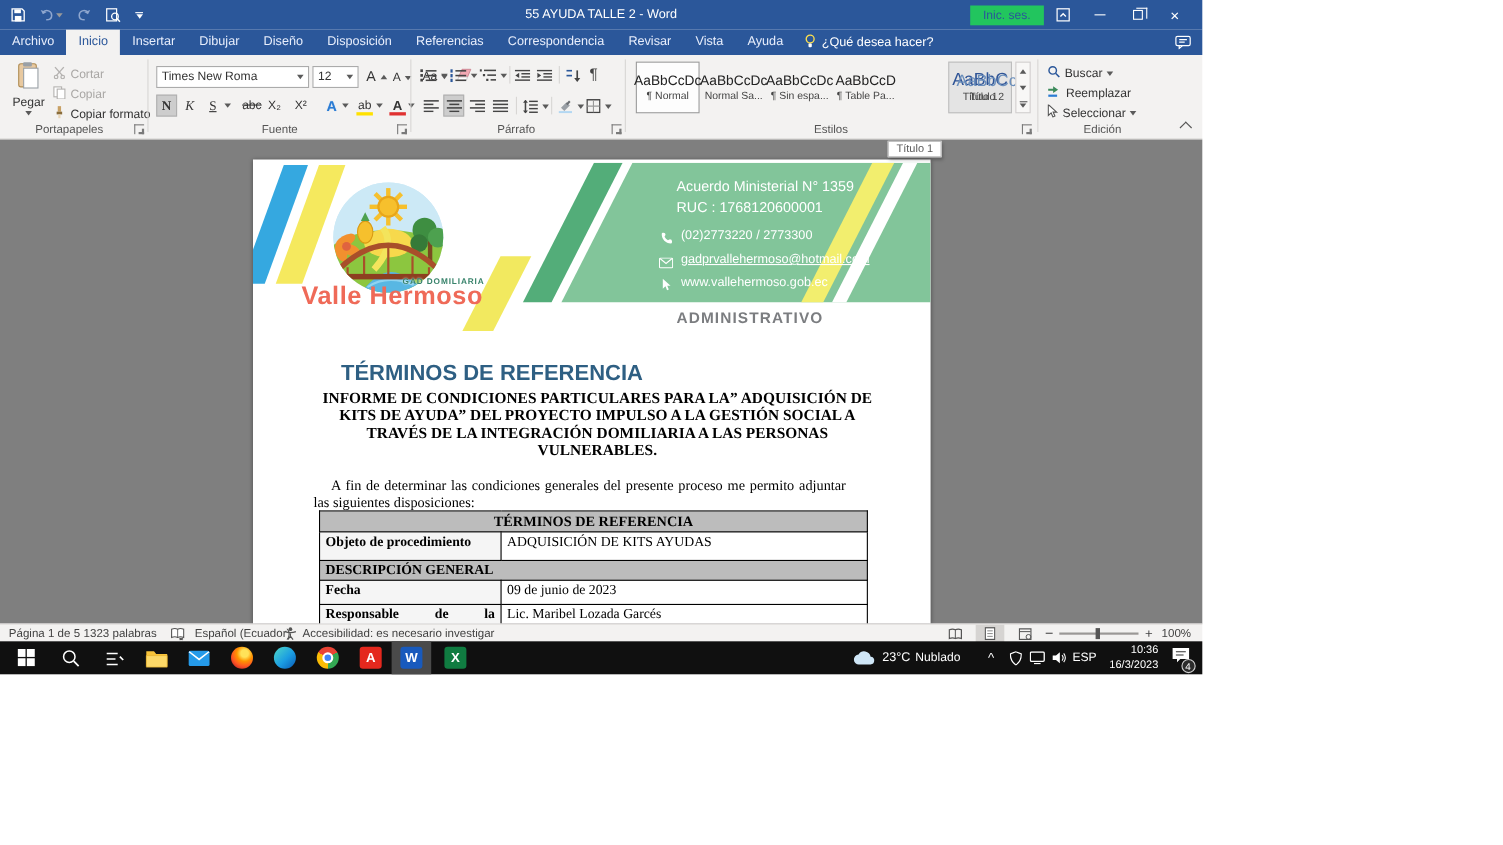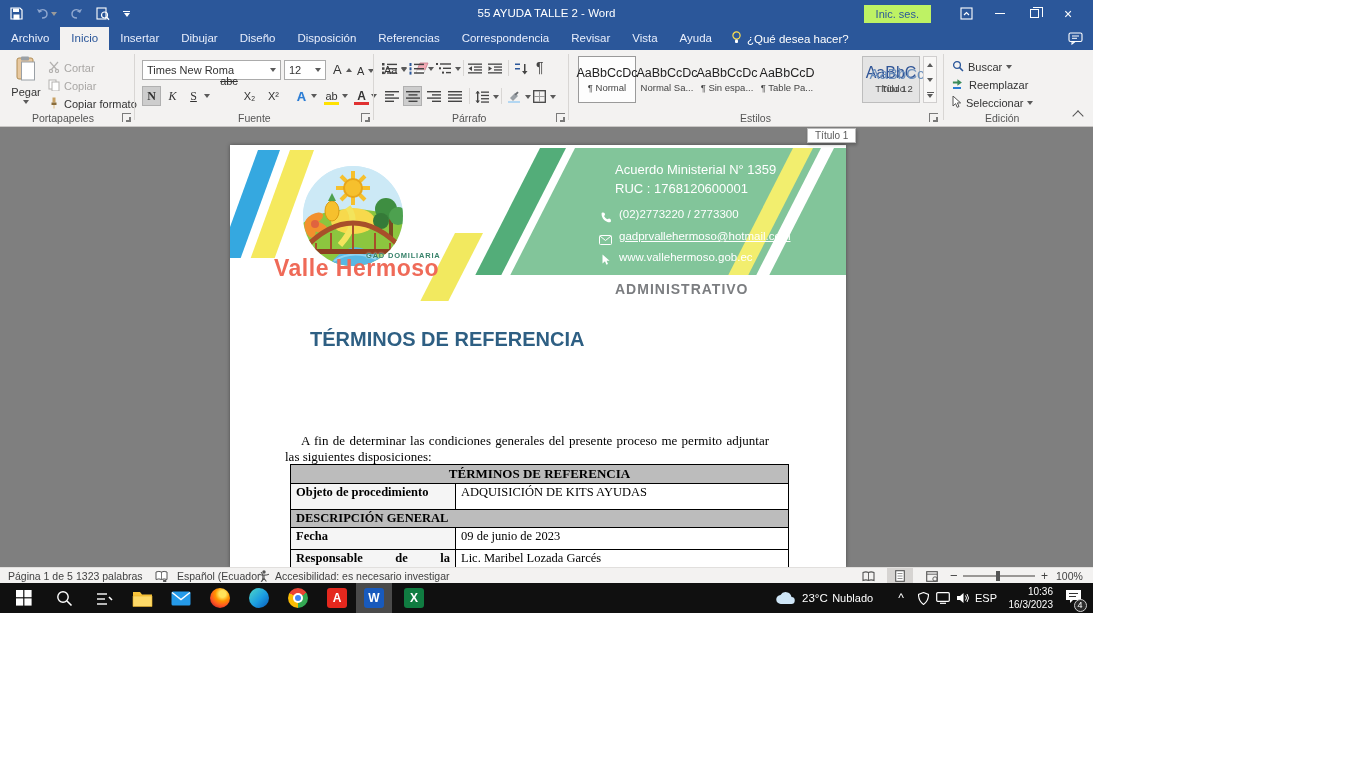--- a/index.html
+++ b/index.html
@@ -8,21 +8,21 @@
   .screen { position:relative; width:1366px; height:768px; background:#fff; overflow:hidden; }
   .capture { position:absolute; left:0; top:0; width:1093px; height:613px; }
   .abs { position:absolute; }
 
   
   .titlebar { position:absolute; left:0; top:0; width:1093px; height:27px; background:#2b579a; color:#fff; }
   .qat { position:absolute; left:10px; top:0; height:27px; display:flex; align-items:center; gap:13px; }
   .qat svg { display:block; }
   .win-title { position:absolute; left:0; right:0; top:0; height:27px; line-height:27px; text-align:center; font-size:11.5px; color:#fff; }
   .tb-right { position:absolute; right:8px; top:0; height:27px; display:flex; align-items:center; gap:0; }
-  .signin { background:#bef264; color:#2b579a; font-size:11px; padding:3px 12px; border:none; margin-right:18px; font-family:inherit; }
+  .signin { background:#22c55e; color:#2b579a; font-size:11px; padding:3px 12px; border:none; font-family:inherit; }
   .wbtn { width:34px; height:27px; display:flex; align-items:center; justify-content:center; color:#fff; }
   .mini-bar { width:10px; height:1px; background:#fff; display:block; }
   .restore-box { width:9px; height:9px; border:1px solid #fff; position:relative; display:block; }
   .restore-box:before { content:""; position:absolute; left:2px; top:-3px; width:9px; height:9px; border:1px solid #fff; border-bottom:none; border-left:none; }
   .close-x { font-size:14px; line-height:1; }
 
   
   .tabsrow { position:absolute; left:0; top:27px; width:1093px; height:23px; background:#2b579a; display:flex; align-items:stretch; font-size:11.5px; color:#e8eefc; }
   .rtab { padding:0 11px; line-height:23px; }
   .rtab.active { background:#f3f2f1; color:#2b579a; }
@@ -252,21 +252,21 @@
     <div class="rbtn" style="left:415px; top:10px;">
           <span><svg width="15" height="13" viewBox="0 0 15 13">
               <path d="M5 2 L13 2 L10 9 L2 9 Z" fill="#f2a9b4" stroke="#c97f8d" stroke-width="0.8"></path>
               <path d="M2 9 L10 9 L9 12 L1 12 Z" fill="#fff" stroke="#c9c9c9" stroke-width="0.8"></path>
             </svg></span>
         </div>
     <div class="tglbtn sel bold-n" style="left:142px; top:36px;">N</div>
     <div class="tglbtn ital-k" style="left:163px; top:36px;">K</div>
     <div class="tglbtn und-s" style="left:184px; top:36px;">S</div>
     <span class="caret" style="position:absolute; left:204px; top:44px;"></span>
-    <div class="tglbtn strike" style="left:216px; top:21px; width:26px;text-align:center;">abc</div>
+    <div class="tglbtn strike" style="left:216px; top:36px; width:26px;text-align:center;">abc</div>
     <div class="tglbtn" style="left:240px; top:36px; font-size:11px;">X₂</div>
     <div class="tglbtn" style="left:264px; top:36px; font-size:11px;">X²</div>
     <div class="tglbtn fxA" style="left:292px; top:36px;">A</div>
     <span class="caret" style="position:absolute; left:311px; top:44px;"></span>
     <div class="tglbtn" style="left:322px; top:36px; font-size:11px;">
           <span>ab</span>
           <span class="clrbar" style="background:#ffe100;"></span>
         </div>
     <span class="caret" style="position:absolute; left:342px; top:44px;"></span>
     <div class="tglbtn" style="left:352px; top:36px; font-weight:bold;">
@@ -576,20 +576,21 @@
         <span class="btxt" style="left:389px; top:85px; font-size:11.5px; text-decoration:underline;">gadprvallehermoso@hotmail.com</span>
         <span class="abs" style="left:372px; top:107px;"><svg width="9" height="12" viewBox="0 0 9 12">
                 <path d="M0.5 0.5 L0.5 9.5 L3 7.3 L4.4 10.8 L6 10.1 L4.6 6.7 L7.6 6.7 Z" fill="#fff"></path>
               </svg></span>
         <span class="btxt" style="left:389px; top:106px; font-size:11.5px;">www.vallehermoso.gob.ec</span>
       </div>
 
       <span class="dept">ADMINISTRATIVO</span>
 
       <h1 class="doc-title">TÉRMINOS DE REFERENCIA</h1>
+      <div class="doc-sub">INFORME DE CONDICIONES PARTICULARES PARA LA” ADQUISICIÓN DE KITS DE AYUDA” DEL PROYECTO IMPULSO A LA GESTIÓN SOCIAL A TRAVÉS DE LA INTEGRACIÓN DOMILIARIA A LAS PERSONAS VULNERABLES.</div>
       <p class="doc-intro">A fin de determinar las condiciones generales del presente proceso me permito adjuntar las siguientes disposiciones:</p>
 
       <table class="doctable">
         <tbody>
               <tr>
           <td colspan="2" class="t-hdr">TÉRMINOS DE REFERENCIA</td>
         </tr>
         <tr>
           <td class="t-lab" style="height:26px;">Objeto de procedimiento</td>
           <td>ADQUISICIÓN DE KITS AYUDAS</td>

